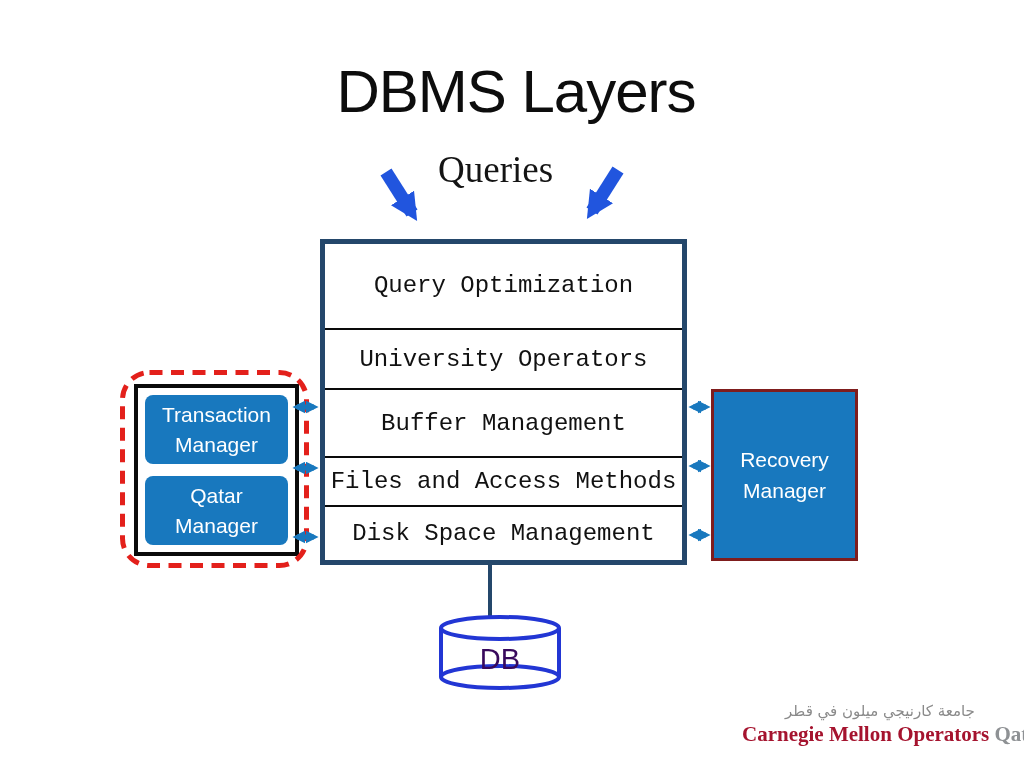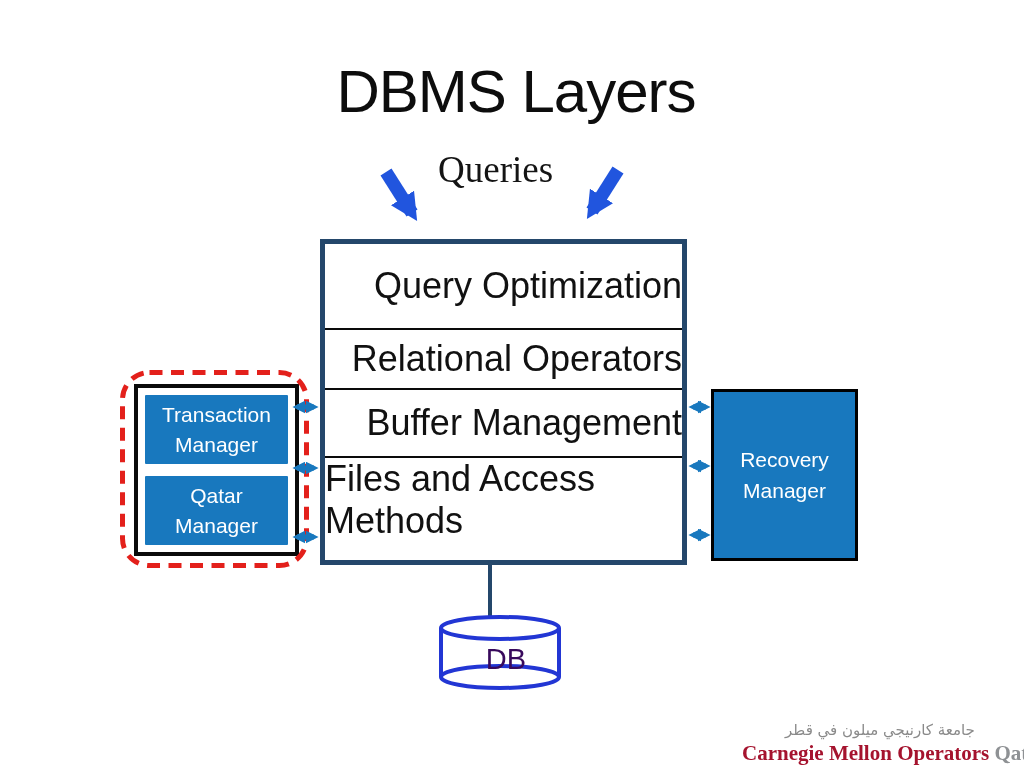--- a/index.html
+++ b/index.html
@@ -18,61 +18,61 @@
     font-family:"Liberation Serif","DejaVu Serif",serif;
     font-size:37px;color:#141414;
   }
   
   .stack{
     position:absolute;left:320px;top:239px;width:367px;height:326px;
     border:5px solid #24476B;background:#fff;box-sizing:border-box;
     display:flex;flex-direction:column;z-index:2;
   }
   .stack .row{
-    display:flex;align-items:center;justify-content:flex-end;
-    font-size:36px;color:#111;box-sizing:border-box;
+    display:flex;align-items:center;justify-content:center;
+    font-size:24px;color:#111;box-sizing:border-box;font-family:Liberation Mono, monospace;
   }
   .stack .row + .row{border-top:2px solid #0a0a0a;}
   .row-1{flex:0 0 84px;}
   .row-2{flex:0 0 60px;}
   .row-3{flex:0 0 49px;}
   .row-4{flex:0 0 68px;}
   .row-5{flex:0 0 55px;}
   .row-1 .multiline{display:inline-block;text-align:left;}
   .multiline span{display:block;line-height:1.24;}
   .blue-text{color:#1F4E8F;}
   
   .tx-frame{
     position:absolute;left:134px;top:384px;width:165px;height:172px;
     border:4px solid #0a0a0a;background:#fff;box-sizing:border-box;
     display:flex;flex-direction:column;gap:12px;padding:7px;z-index:2;
   }
   .mgr-box{
-    flex:1;background:#1878BE;color:#fff;border-radius:1px;
+    flex:1;background:#1878BE;color:#fff;border-radius:8px;
     display:flex;flex-direction:column;align-items:center;justify-content:center;
     font-size:21px;line-height:1.4;text-align:center;
   }
   .mgr-box span{display:block;}
   
   .recovery{
     position:absolute;left:711px;top:389px;width:147px;height:172px;
-    background:#1878BE;border:3px solid #000000;box-sizing:border-box;
+    background:#1878BE;border:3px solid #7f1d1d;box-sizing:border-box;
     display:flex;flex-direction:column;align-items:center;justify-content:center;
     color:#fff;font-size:21px;line-height:1.5;text-align:center;z-index:2;
   }
   .recovery span{display:block;}
   
   .overlay{position:absolute;left:0;top:0;z-index:3;pointer-events:none;}
   
   .db-label{
     position:absolute;left:440px;top:643px;width:120px;text-align:center;
-    font-size:29px;color:#38095C;z-index:4;margin-left:6px;
+    font-size:29px;color:#38095C;z-index:4;
   }
   
-  .logo{position:absolute;right:6px;top:701px;width:276px;text-align:center;z-index:2;margin-top:19px;}
+  .logo{position:absolute;right:6px;top:701px;width:276px;text-align:center;z-index:2;}
   .logo-arabic{
     font-size:15px;color:#8A8A8A;letter-spacing:1px;line-height:1.4;
     font-family:"DejaVu Sans",sans-serif;
   }
   .logo-english{
     font-family:"Liberation Serif","DejaVu Serif",serif;
     font-size:21px;font-weight:bold;line-height:1.15;white-space:nowrap;
   }
   .logo-cmu{color:#A5132E;}
   .logo-qatar{color:#8E9194;}
@@ -86,27 +86,30 @@
 
   <div class="queries">Queries</div>
 
   <div class="stack">
     <div class="row row-1">
       <div class="multiline">
         <span>Query Optimization</span>
       </div>
     </div>
     <div class="row row-2">
-      <span>Relational Operators</span>
+      <span>University Operators</span>
     </div>
     <div class="row row-4 blue-text">
       <span>Buffer Management</span>
     </div>
     <div class="row row-3">
       <span>Files and Access Methods</span>
+    </div>
+    <div class="row row-5 blue-text">
+      <span>Disk Space Management</span>
     </div>
   </div>
 
   <div class="tx-frame">
     <div class="mgr-box">
       <span>Transaction</span>
       <span>Manager</span>
     </div>
     <div class="mgr-box">
       <span>Qatar</span>

